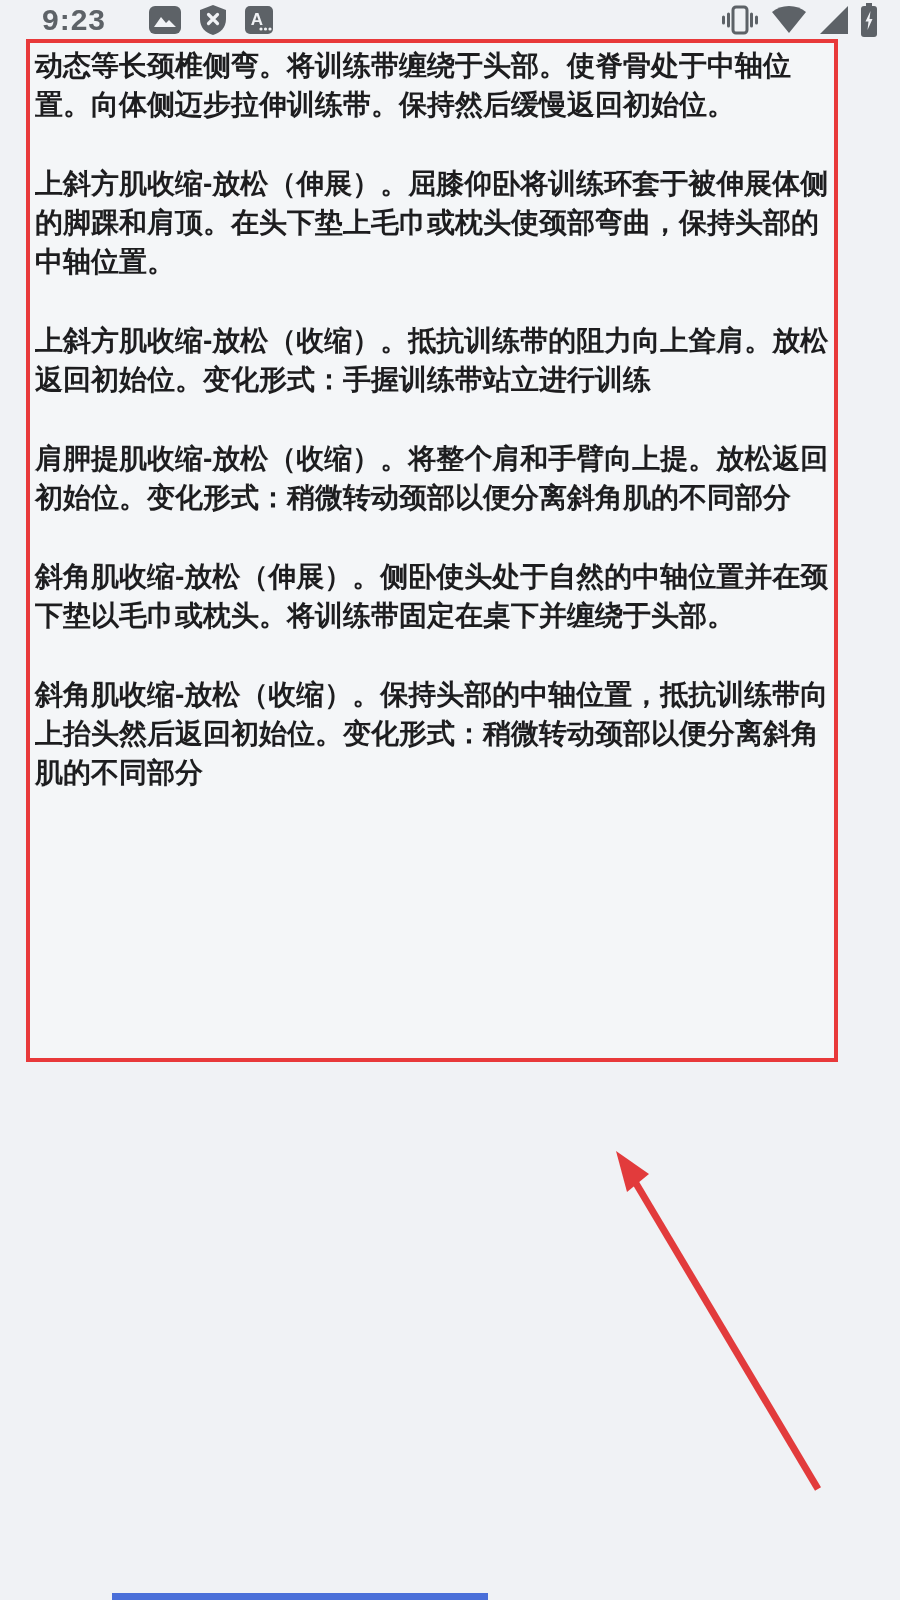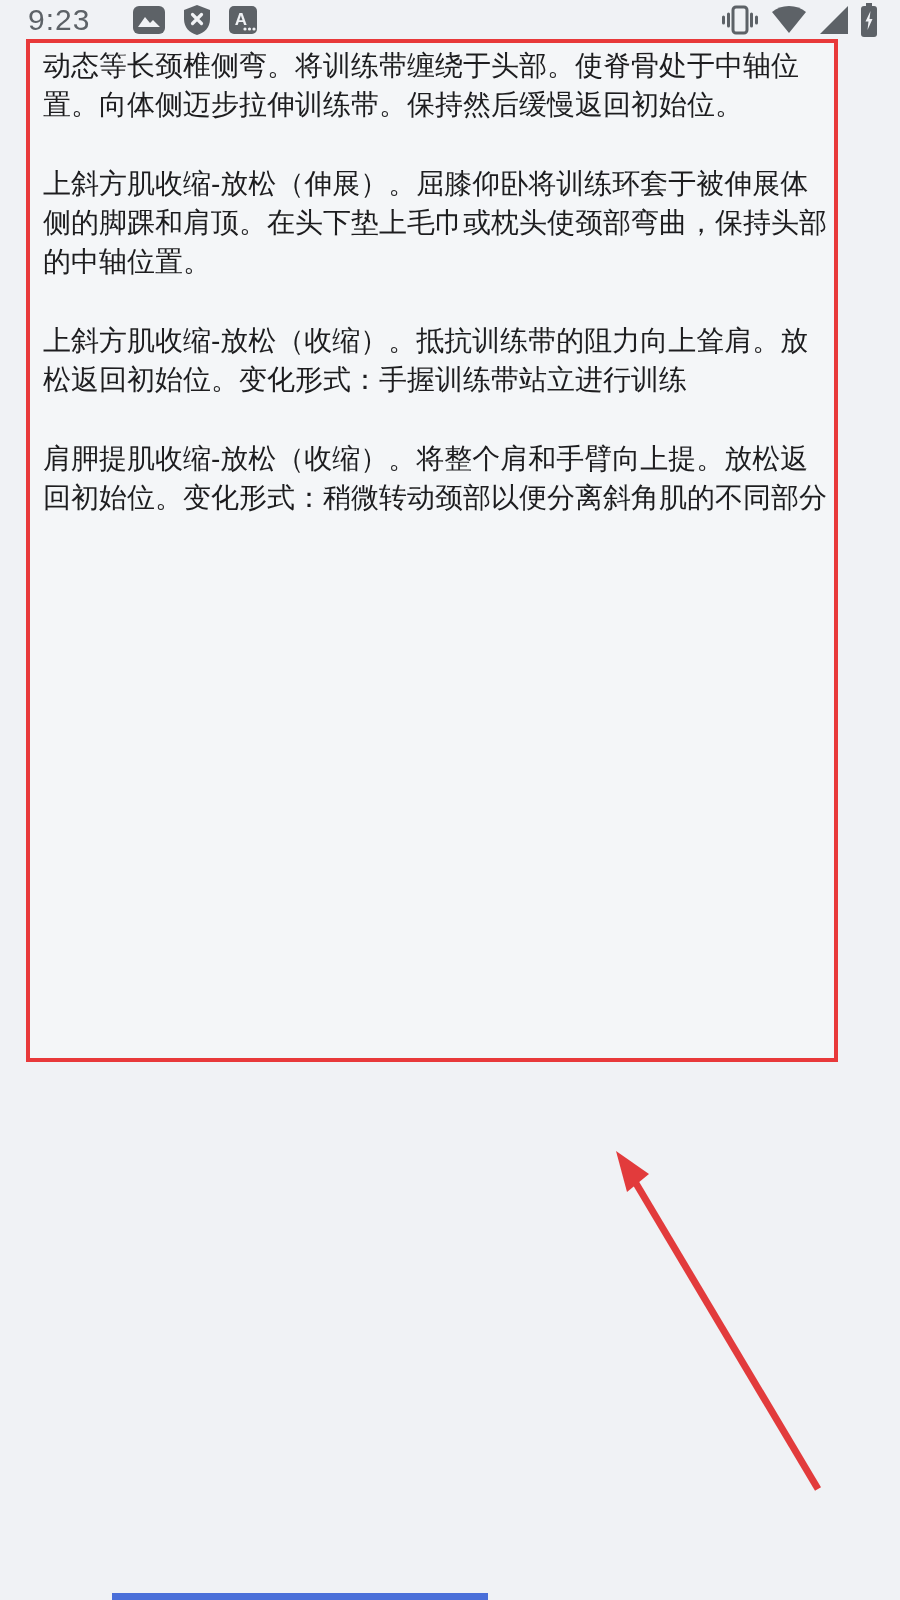--- a/index.html
+++ b/index.html
@@ -12,37 +12,38 @@
     overflow: hidden;
   }
   
   .status-bar {
     position: absolute; top: 0; left: 0;
     width: 900px; height: 40px;
     display: flex; align-items: center;
     color: #5d6267;
   }
   .sb-time {
-    font-size: 30px; font-weight: 400;
-    margin-left: 28px; letter-spacing: 1px;
+    font-size: 30px; font-weight: 700;
+    margin-left: 42px; letter-spacing: 1px;
     color: #5d6267;
   }
   .sb-left-icons { display: flex; align-items: center; gap: 16px; margin-left: 42px; }
   .sb-right-icons { display: flex; align-items: center; gap: 10px; margin-left: auto; margin-right: 22px; }
   .sb-icon { display: inline-flex; align-items: center; justify-content: center; }
   .sb-icon svg { display: block; }
   
   .content-box {
     position: absolute;
     left: 26px; top: 39px;
     width: 812px; height: 1023px;
     border: 4px solid #e8393a;
     background: #f4f6f8;
-    padding: 3px 2px 0 13px;
+    padding: 3px 2px 0 5px;
     overflow: hidden;
+    font-weight: bold;
   }
   .content-box p {
     font-size: 28px;
     line-height: 39.3px;
     color: #1d1d1f;
     margin: 0 0 39.3px 0;
     letter-spacing: 0px;
     word-break: break-all;
   }
   
@@ -124,20 +125,22 @@
       </svg>
     </span>
   </span>
 </div>
 
 <div class="content-box">
   <p>动态等长颈椎侧弯。将训练带缠绕于头部。使脊骨处于中轴位置。向体侧迈步拉伸训练带。保持然后缓慢返回初始位。</p>
   <p>上斜方肌收缩-放松（伸展）。屈膝仰卧将训练环套于被伸展体侧的脚踝和肩顶。在头下垫上毛巾或枕头使颈部弯曲，保持头部的中轴位置。</p>
   <p>上斜方肌收缩-放松（收缩）。抵抗训练带的阻力向上耸肩。放松返回初始位。变化形式：手握训练带站立进行训练</p>
   <p>肩胛提肌收缩-放松（收缩）。将整个肩和手臂向上提。放松返回初始位。变化形式：稍微转动颈部以便分离斜角肌的不同部分</p>
+  <p>斜角肌收缩-放松（伸展）。侧卧使头处于自然的中轴位置并在颈下垫以毛巾或枕头。将训练带固定在桌下并缠绕于头部。</p>
+  <p>斜角肌收缩-放松（收缩）。保持头部的中轴位置，抵抗训练带向上抬头然后返回初始位。变化形式：稍微转动颈部以便分离斜角肌的不同部分</p>
 </div>
 
 <svg class="arrow-svg" viewBox="0 0 900 1600">
   <line x1="634" y1="1180" x2="818" y2="1489" stroke="#e23b3c" stroke-width="7"></line>
   <polygon points="616,1151 649,1174 627,1192" fill="#e23b3c"></polygon>
 </svg>
 
 <div class="bottom-bar"></div>
 
 </body></html>

